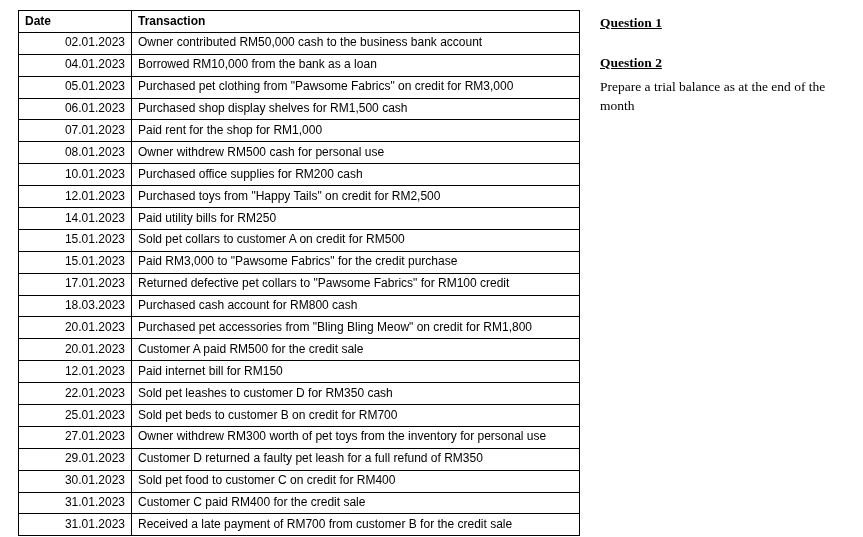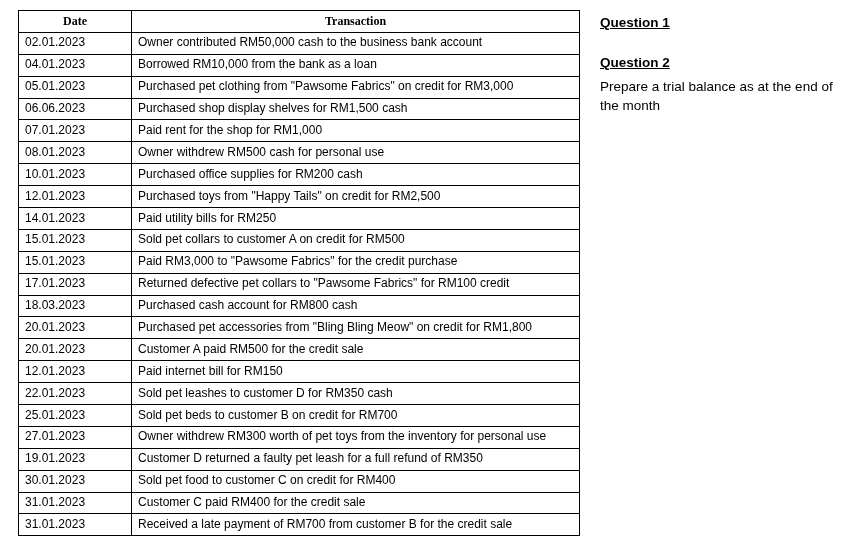--- a/index.html
+++ b/index.html
@@ -19,40 +19,40 @@
     gap:20px;
   }
   .left{
     width:562px;
   }
   .right{
     flex:1;
     padding-top:4px;
     font-size:13.5px;
     line-height:1.35;
+    font-family:Liberation Serif, serif;
   }
   table{
     border-collapse:collapse;
     width:100%;
   }
   th,td{
     border:1px solid #000;
     padding:1.5px 6px 2px 6px;
     vertical-align:top;
     line-height:1.45;
   }
   th{
-    text-align:center;
+    text-align:left;
     font-weight:bold;
     font-size:12px;
-    font-family:Liberation Serif, serif;
   }
   td.date{
     width:100px;
-    text-align:left;
+    text-align:right;
   }
   .spell{
     text-decoration-color:#d11a1a;
     text-decoration-style:wavy;
     text-decoration-thickness:1px;
   }
   .q-title{
     font-weight:bold;
     text-decoration:underline;
     margin-bottom:6px;
@@ -81,21 +81,21 @@
           </tr>
           <tr>
             <td class="date">04.01.2023</td>
             <td>Borrowed RM10,000 from the bank as a loan</td>
           </tr>
           <tr>
             <td class="date">05.01.2023</td>
             <td>Purchased pet clothing from "<span class="spell">Pawsome</span> Fabrics" on credit for RM3,000</td>
           </tr>
           <tr>
-            <td class="date">06.06.2023</td>
+            <td class="date">06.01.2023</td>
             <td>Purchased shop display shelves for RM1,500 cash</td>
           </tr>
           <tr>
             <td class="date">07.01.2023</td>
             <td>Paid rent for the shop for RM1,000</td>
           </tr>
           <tr>
             <td class="date">08.01.2023</td>
             <td>Owner withdrew RM500 cash for personal use</td>
           </tr>
@@ -145,21 +145,21 @@
           </tr>
           <tr>
             <td class="date">25.01.2023</td>
             <td>Sold pet beds to customer B on credit for RM700</td>
           </tr>
           <tr>
             <td class="date">27.01.2023</td>
             <td>Owner withdrew RM300 worth of pet toys from the inventory for personal use</td>
           </tr>
           <tr>
-            <td class="date">19.01.2023</td>
+            <td class="date">29.01.2023</td>
             <td>Customer D returned a faulty pet leash for a full refund of RM350</td>
           </tr>
           <tr>
             <td class="date">30.01.2023</td>
             <td>Sold pet food to customer C on credit for RM400</td>
           </tr>
           <tr>
             <td class="date">31.01.2023</td>
             <td>Customer C paid RM400 for the credit sale</td>
           </tr>

